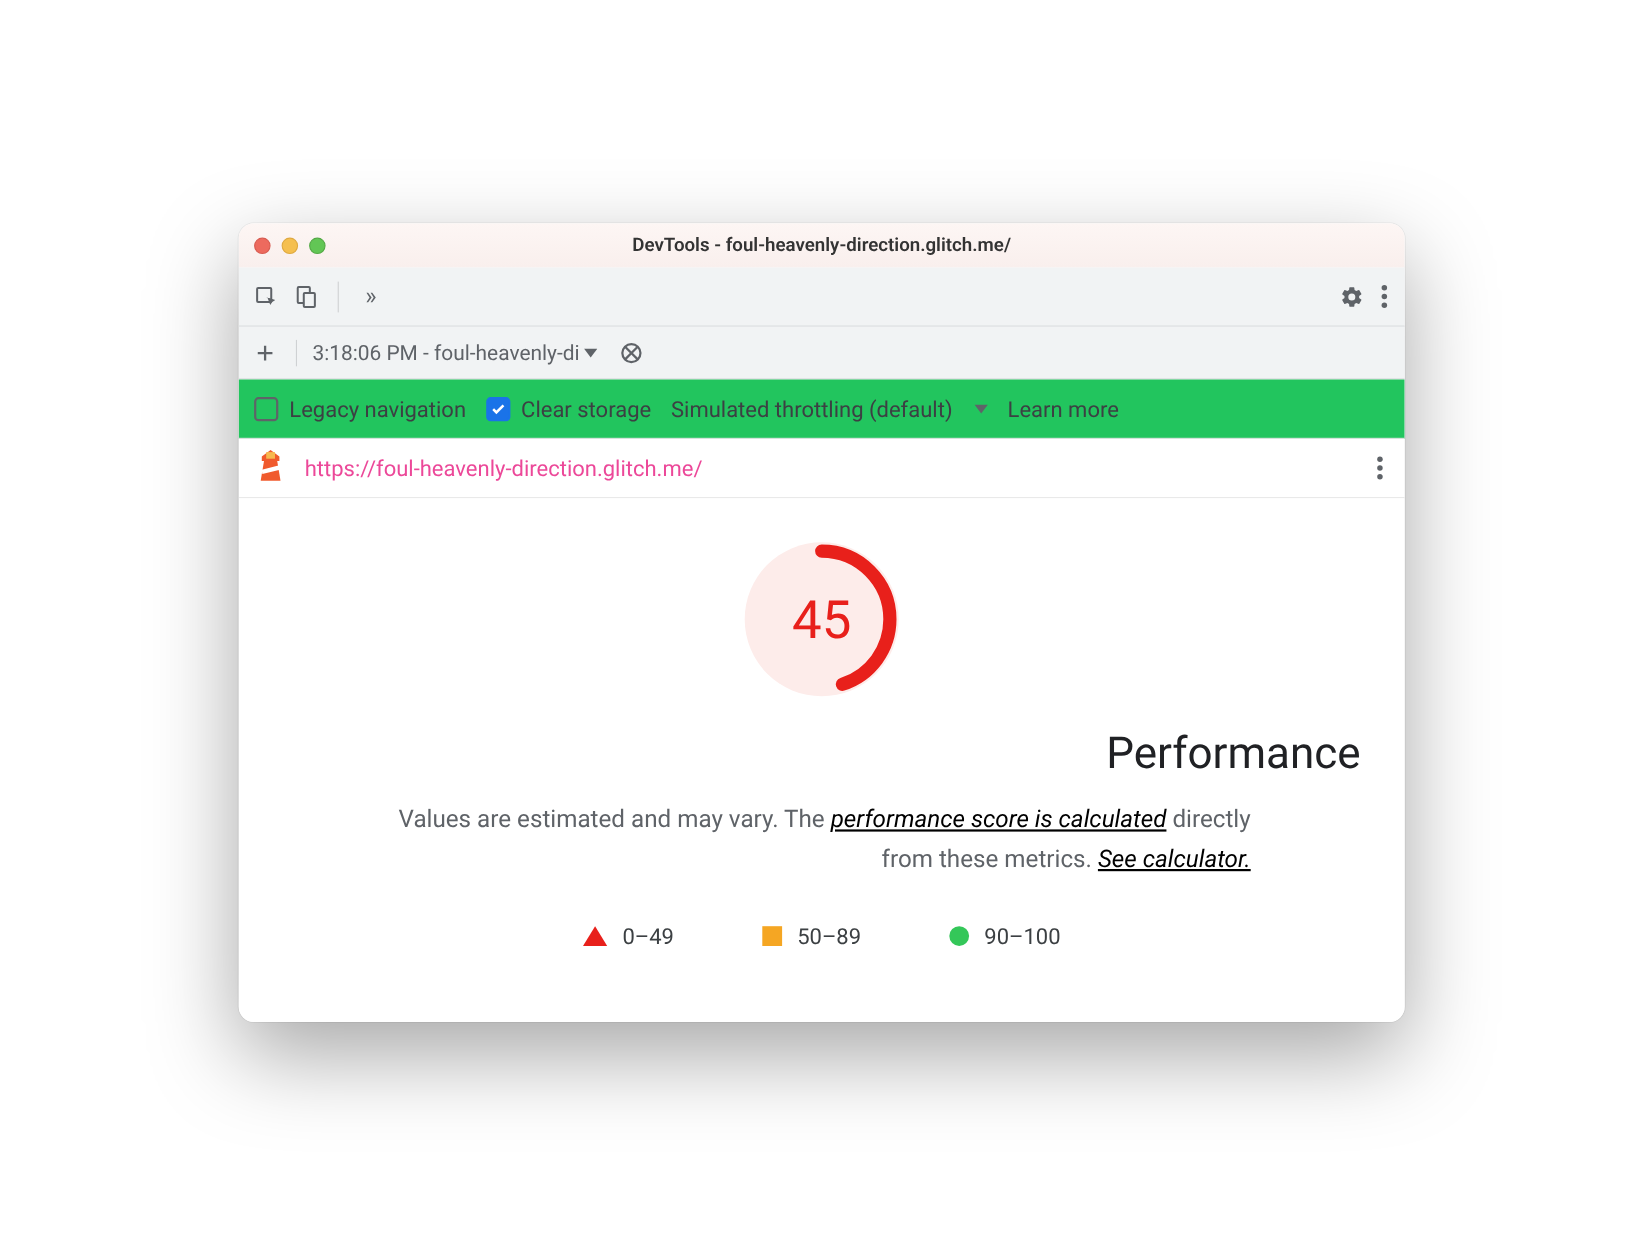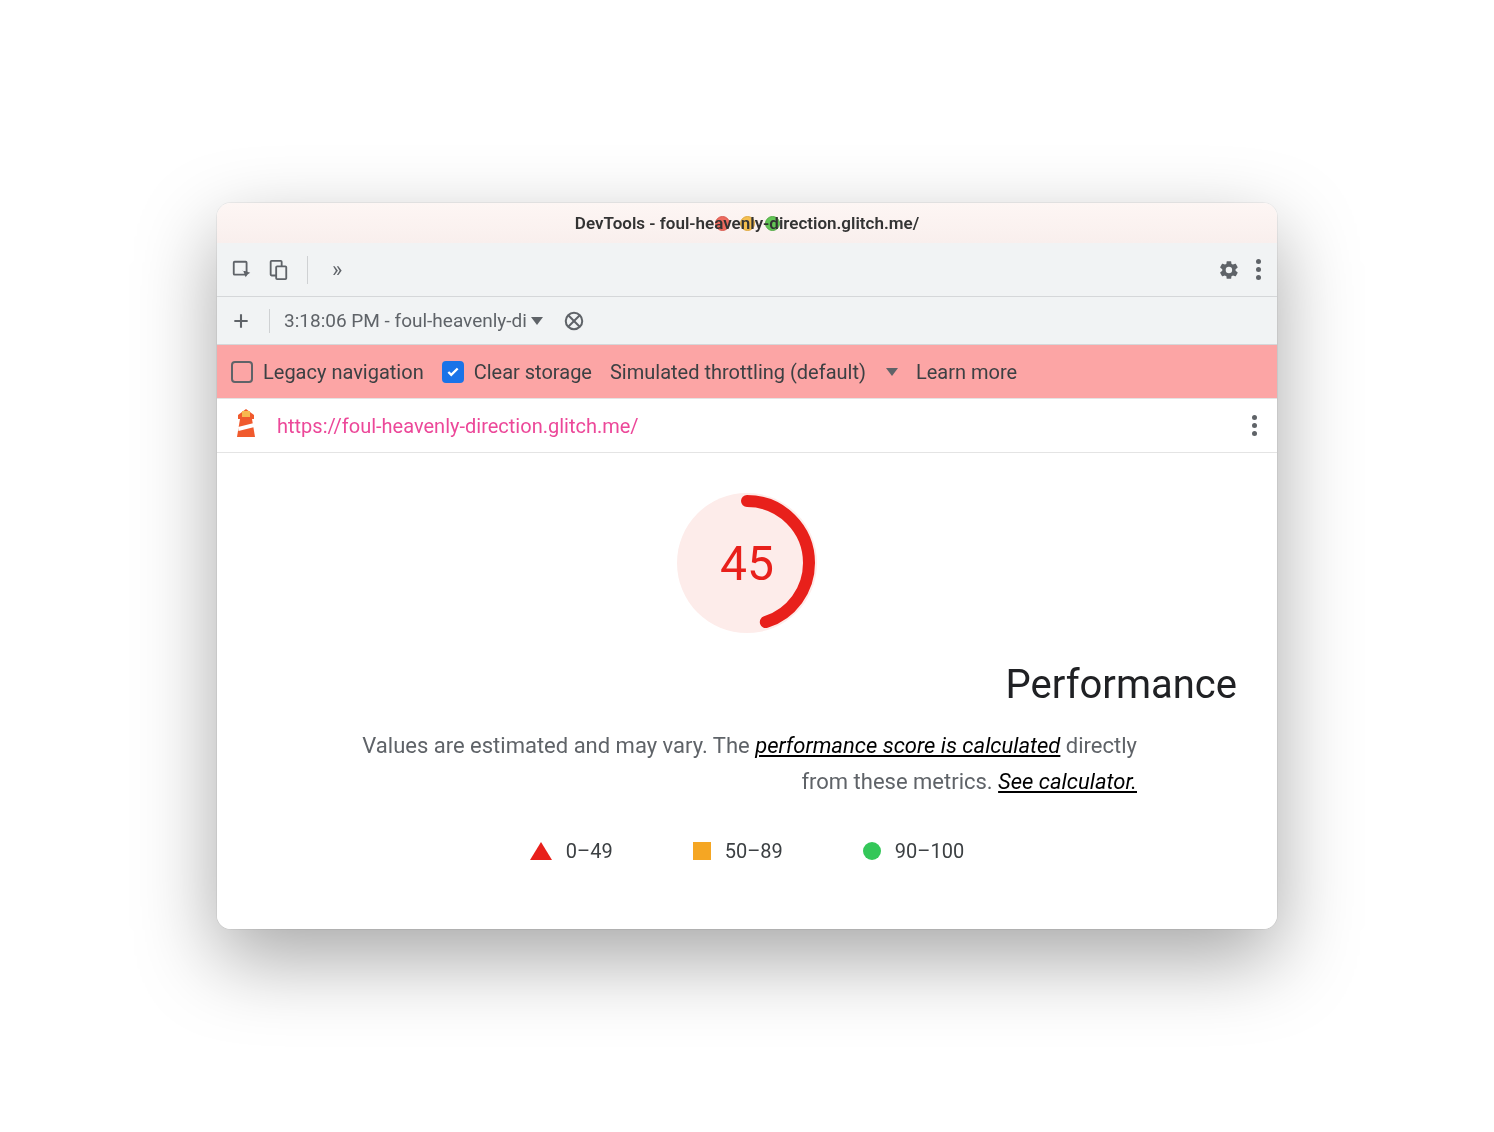--- a/index.html
+++ b/index.html
@@ -20,21 +20,20 @@
     background: #fff;
   }
   
   .titlebar {
     height: 40px;
     background: linear-gradient(#fdf6f4, #f9efed);
     display: flex;
     align-items: center;
     padding: 16px 14px;
     position: relative;
-    justify-content: center;
   }
   .traffic-lights { display: flex; gap: 10px; }
   .traffic-lights .dot { width: 15px; height: 15px; border-radius: 50%; }
   .dot.red { background: #ed6a5e; border: 1px solid #d85b50; }
   .dot.yellow { background: #f5bf4f; border: 1px solid #dfa93f; }
   .dot.green { background: #62c655; border: 1px solid #53a945; }
   .titlebar .title {
     position: absolute; left: 50%; transform: translateX(-50%);
     font-size: 17px; font-weight: 600; color: #333;
   }
@@ -94,21 +93,21 @@
   .triangle-down { width:0;height:0;border-left:6px solid transparent;border-right:6px solid transparent;border-top:8px solid #5f6368;}
   
   .optionsbar {
     height: 54px;
     border-bottom: 1px solid #e4e4e4;
     display: flex; align-items: center;
     padding: 0 14px;
     gap: 18px;
     font-size: 20px;
     color: #3c4043;
-    background: #fca5a5;
+    background: #22c55e;
   }
   .checkbox {
     width: 22px; height: 22px; border: 2px solid #5f6368; border-radius: 4px;
     display:flex;align-items:center;justify-content:center;
     cursor:pointer;
   }
   .checkbox.checked { background:#1a73e8; border-color:#1a73e8; color:#fff; }
   .optionsbar .item { display:flex; align-items:center; gap:10px; }
   .learn-more { color:#3c4043; cursor:pointer;}
   

